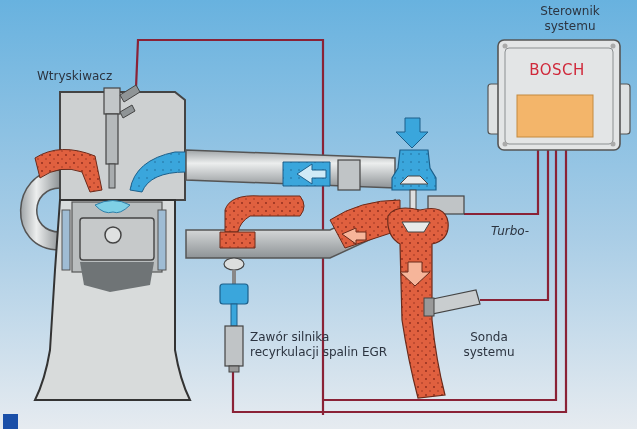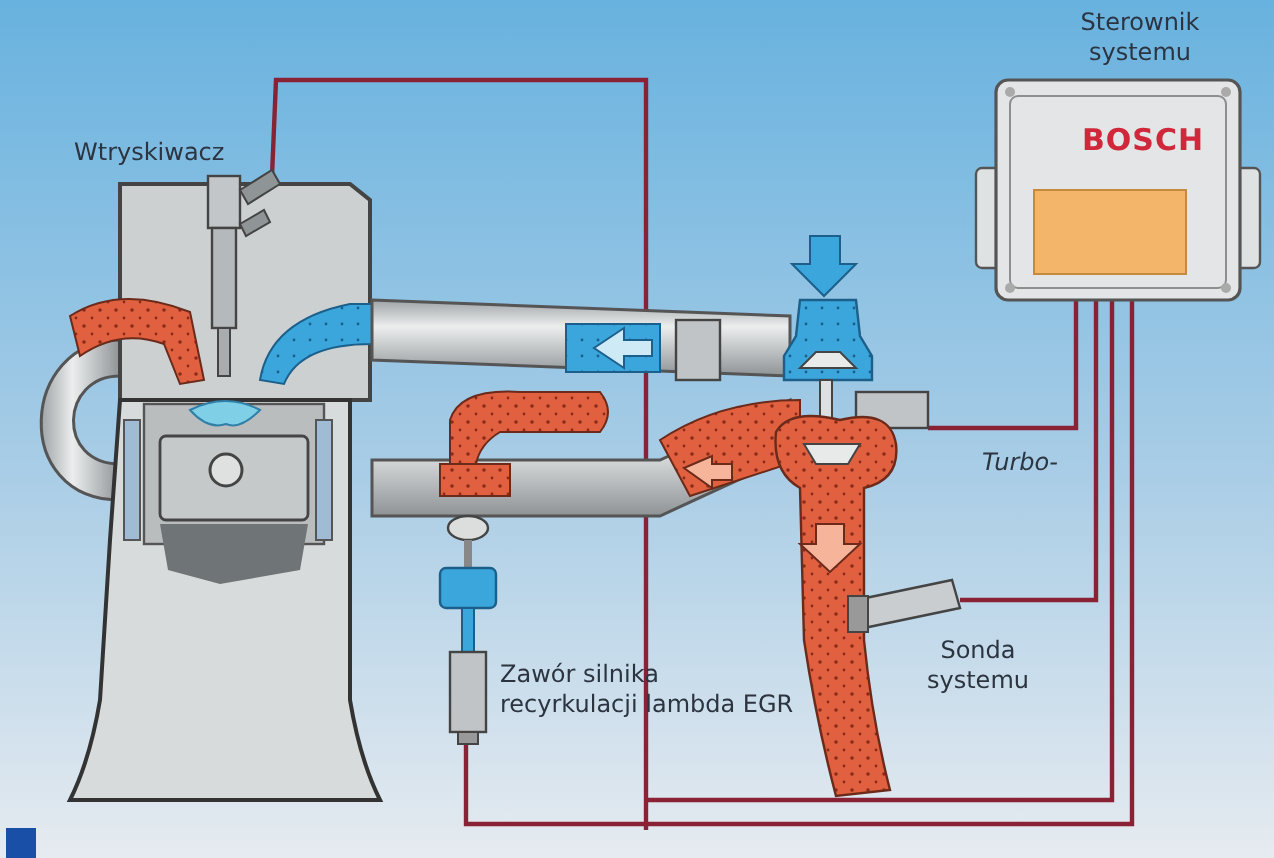--- a/index.html
+++ b/index.html
@@ -2,21 +2,21 @@
 <html><head>
   <meta charset="utf-8">
   <style>
     html, body { margin: 0; padding: 0; }
     body { width: 637px; height: 429px; overflow: hidden; font-family: "DejaVu Sans", sans-serif; }
     .stage { position: relative; width: 637px; height: 429px; overflow: hidden; }
     svg.diagram { position: absolute; left: 0; top: 0; }
     .label { position: absolute; font-family: "DejaVu Sans", sans-serif; font-size: 12px; color: #2c3440; line-height: 15px; white-space: nowrap; }
     .label.center { text-align: center; }
     .corner-mark { position: absolute; left: 3px; top: 414px; width: 15px; height: 15px; background: #1a4fa8; }
-    .bosch-text { position: absolute; left: 541px; top: 61px; width: 78px; font-family: "DejaVu Sans", sans-serif; font-weight: bold; font-size: 15px; color: #d0283a; letter-spacing: 0.5px; }
+    .bosch-text { position: absolute; left: 518px; top: 61px; width: 78px; text-align: center; font-family: "DejaVu Sans", sans-serif; font-weight: normal; font-size: 15px; color: #d0283a; letter-spacing: 0.5px; }
   </style>
 </head>
 <body>
 
 <div class="stage">
   <svg class="diagram" width="637" height="429" viewBox="0 0 637 429">
     <defs>
       <linearGradient id="bg" x1="0" y1="0" x2="0" y2="1">
         <stop offset="0" stop-color="#68b2df"></stop>
         <stop offset="0.55" stop-color="#a9cde6"></stop>
@@ -137,24 +137,24 @@
     <div>Sterownik</div>
     <div>systemu</div>
   </div>
 
   <div class="label" style="left:37px; top:69px;">Wtryskiwacz</div>
 
   <div class="label center" style="left:470px; top:224px; width:80px;font-style:italic;">
     <div>Turbo-</div>
   </div>
 
-  <div class="label center" style="left:454px; top:318px; width:70px;">
+  <div class="label center" style="left:454px; top:330px; width:70px;">
     <div>Sonda</div>
     <div>systemu</div>
   </div>
 
   <div class="label" style="left:250px; top:330px;">
     <div>Zawór silnika</div>
-    <div>recyrkulacji lambda EGR</div>
+    <div>recyrkulacji spalin EGR</div>
   </div>
 
   <div class="corner-mark"></div>
 </div>
 
 </body></html>

